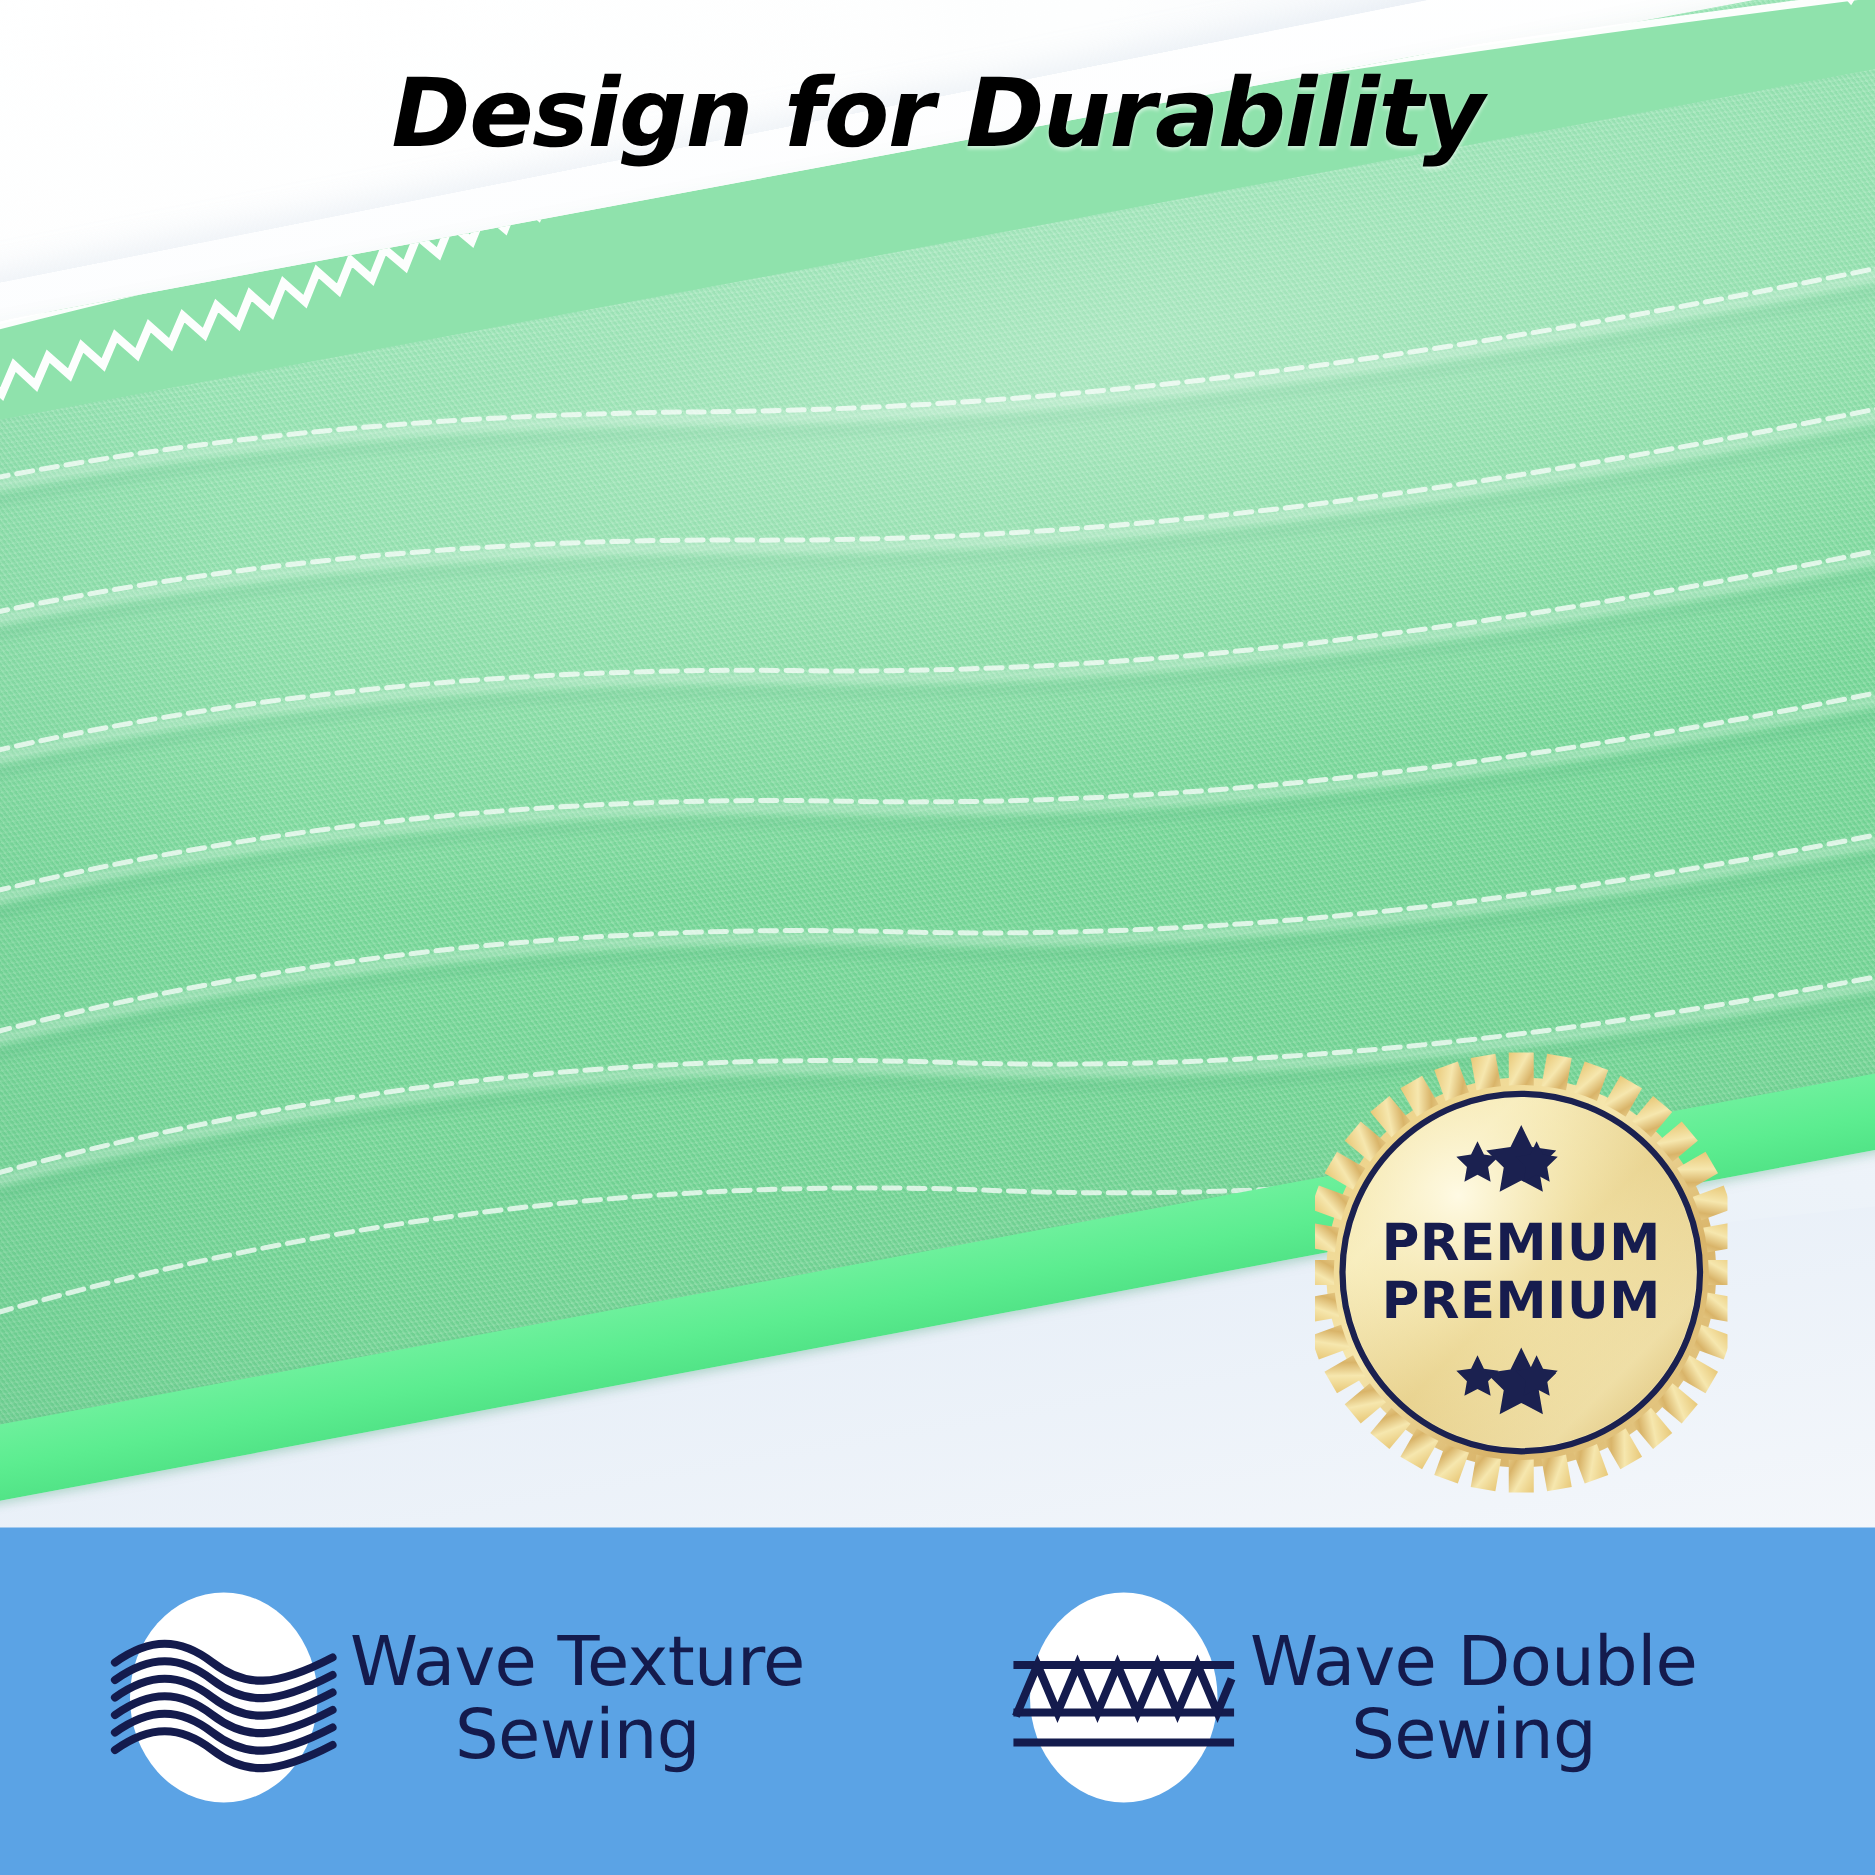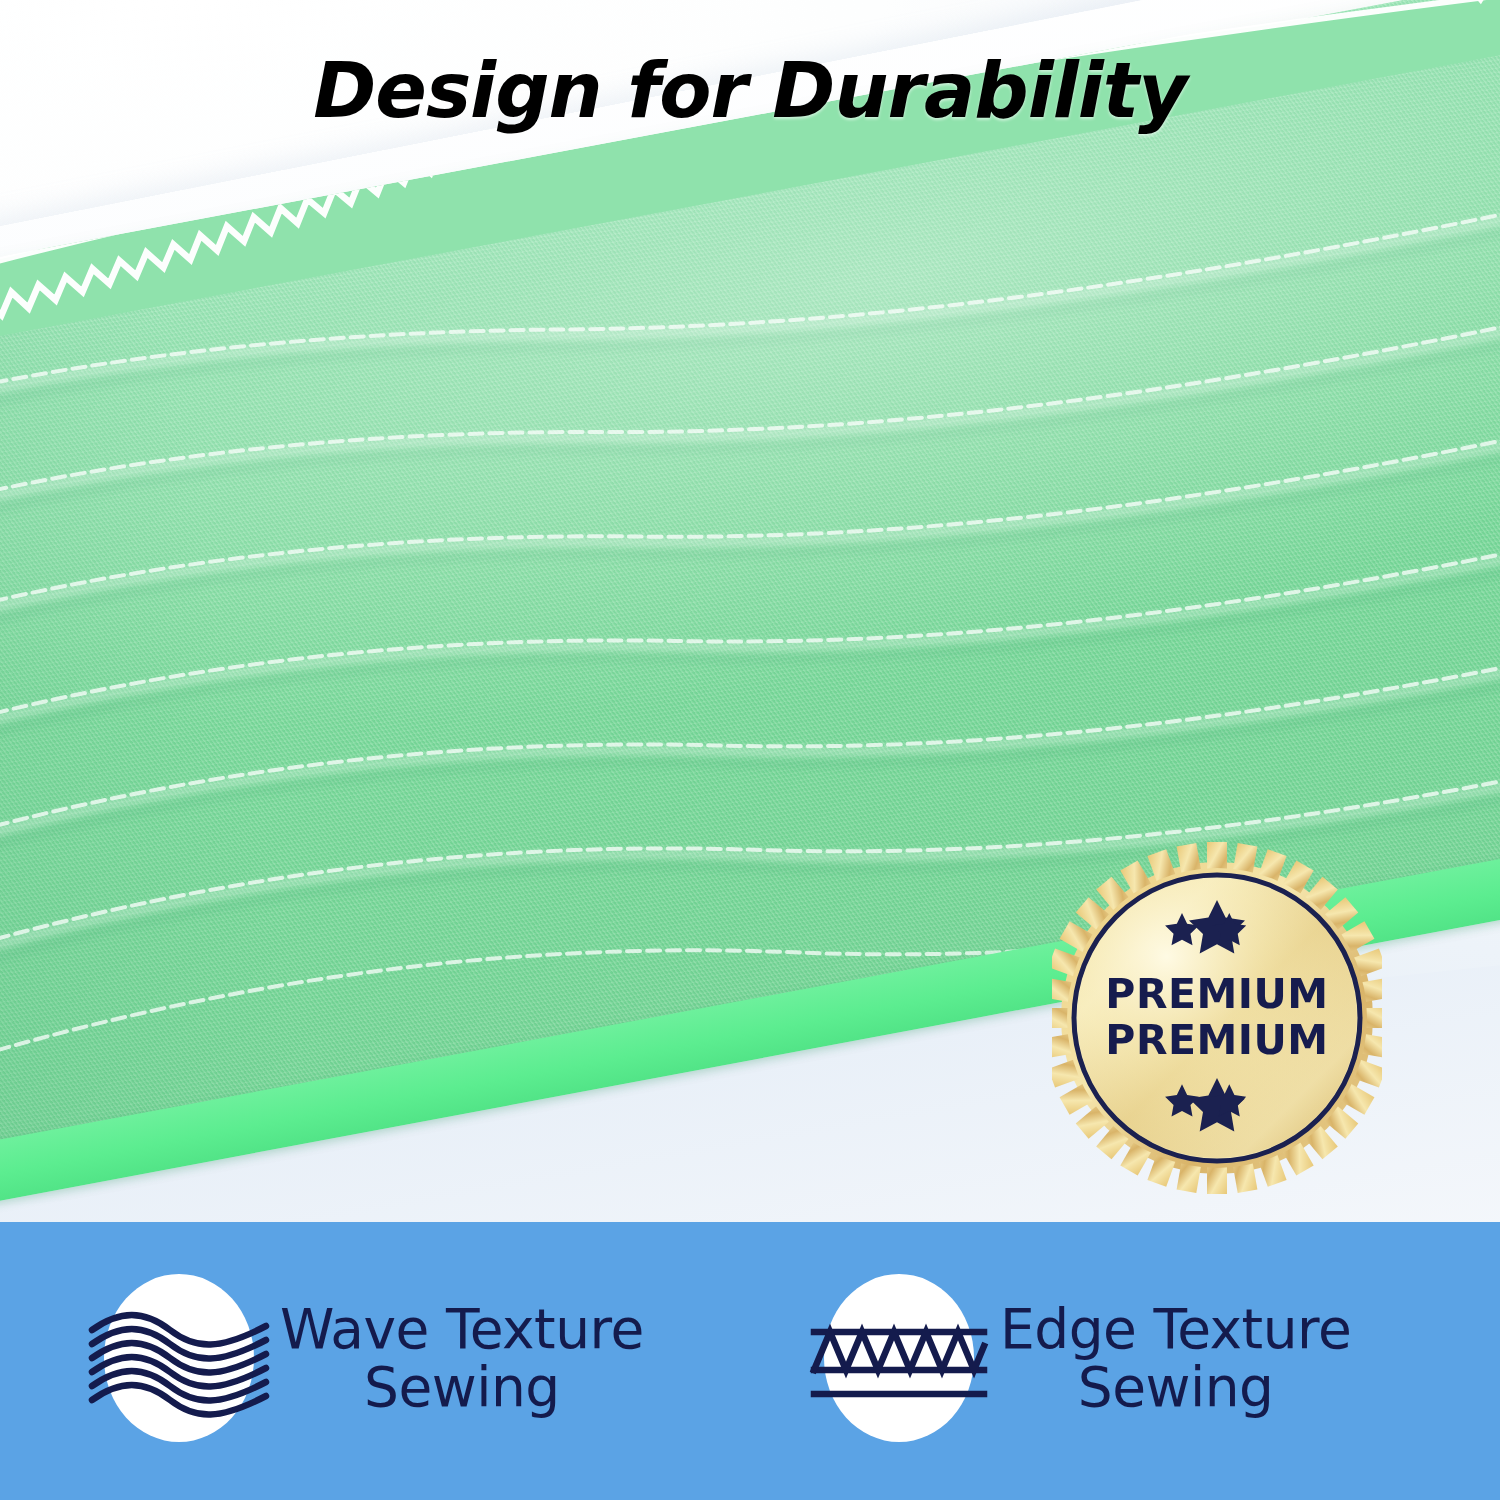--- a/index.html
+++ b/index.html
@@ -442,20 +442,20 @@
         <div class="icon-circle">
           <svg width="162" height="168" viewBox="0 0 162 168" fill="none">
             <g stroke="#141B4D" stroke-width="6.5" fill="none" stroke-linejoin="miter" stroke-linecap="square">
               <path d="M-4 58 H 166"></path>
               <path d="M-4 96 H 166"></path>
               <path d="M-4 120 H 166"></path>
               <path d="M-4 96 L 12 58 L 28 96 L 44 58 L 60 96 L 76 58 L 92 96 L 108 58 L 124 96 L 140 58 L 156 96 L 166 72"></path>
             </g>
           </svg>
         </div>
-        <div class="feature-label">Edge Texture
+        <div class="feature-label">Wave Double
 Sewing</div>
       </div>
 
     </div>
   </div>
 
 </div>
 
 </body></html>

